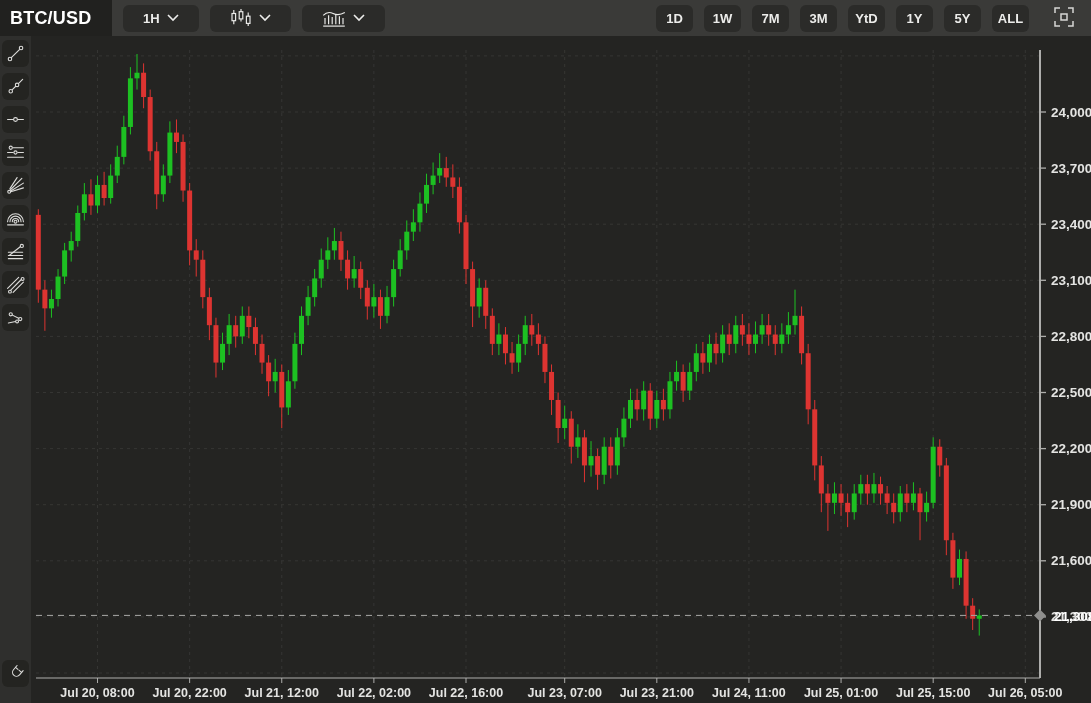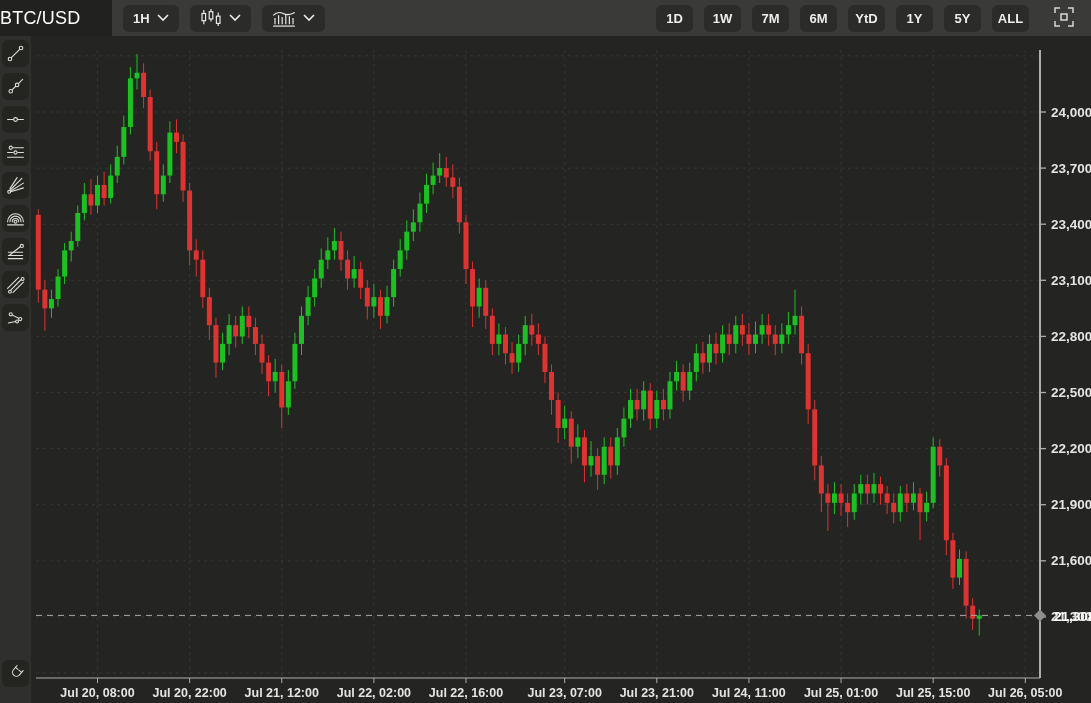--- a/index.html
+++ b/index.html
@@ -2,27 +2,27 @@
 <html><head>
 <meta charset="utf-8">
 <style>
   * { margin:0; padding:0; box-sizing:border-box; }
   html,body { width:1091px; height:703px; overflow:hidden; background:#242422;
               font-family:"Liberation Sans", sans-serif; }
   
   .topbar { position:absolute; left:0; top:0; width:1091px; height:36px;
             background:#3a3a38; display:flex; align-items:center; }
   .symbol-box { width:112px; height:36px; background:#21211f; color:#fff;
-                font-size:18px; font-weight:normal; display:flex; align-items:center;
-                letter-spacing:.2px; flex:none; }
+                font-size:18px; font-weight:bold; display:flex; align-items:center;
+                padding-left:10px; letter-spacing:.2px; flex:none; }
   .tb-btn { height:27px; background:#2b2b29; border:none; border-radius:6px;
             color:#ececea; font-family:"Liberation Sans",sans-serif;
             font-size:13px; font-weight:bold; display:flex; align-items:center;
             justify-content:center; gap:7px; cursor:pointer; flex:none; }
-  .dd { padding:0 10px; margin-left:11px; }
+  .dd { padding:0 20px; margin-left:11px; }
   .chev { width:12px; height:8px; }
   .ranges { margin-left:auto; display:flex; gap:11px; align-items:center; }
   .range-btn { width:37px; }
   .fs-btn { width:26px; height:26px; background:transparent; border:none;
             margin-left:22px; margin-right:14px; cursor:pointer; flex:none; }
   
   .sidebar { position:absolute; left:0; top:36px; width:31px; height:667px;
              background:#2f2f2d; display:flex; flex-direction:column;
              align-items:center; padding-top:4px; }
   .tool { width:27px; height:27px; background:#242421; border:none; border-radius:6px;
@@ -78,21 +78,21 @@
     </svg>
     <svg class="chev" viewBox="0 0 12 8">
         <polyline points="1,1 6,6 11,1" fill="none" stroke="#ececea" stroke-width="1.6"></polyline>
       </svg>
   </button>
 
   <div class="ranges">
       <button class="tb-btn range-btn">1D</button>
       <button class="tb-btn range-btn">1W</button>
       <button class="tb-btn range-btn">7M</button>
-      <button class="tb-btn range-btn">6M</button>
+      <button class="tb-btn range-btn">3M</button>
       <button class="tb-btn range-btn">YtD</button>
       <button class="tb-btn range-btn">1Y</button>
       <button class="tb-btn range-btn">5Y</button>
       <button class="tb-btn range-btn">ALL</button>
     </div>
 
   <button class="fs-btn">
     <svg width="24" height="24" viewBox="0 0 24 24" fill="none" stroke="#d6d6d4" stroke-width="1.5">
       <path d="M3 8 V3 H8"></path>
         <path d="M16 3 H21 V8"></path>

